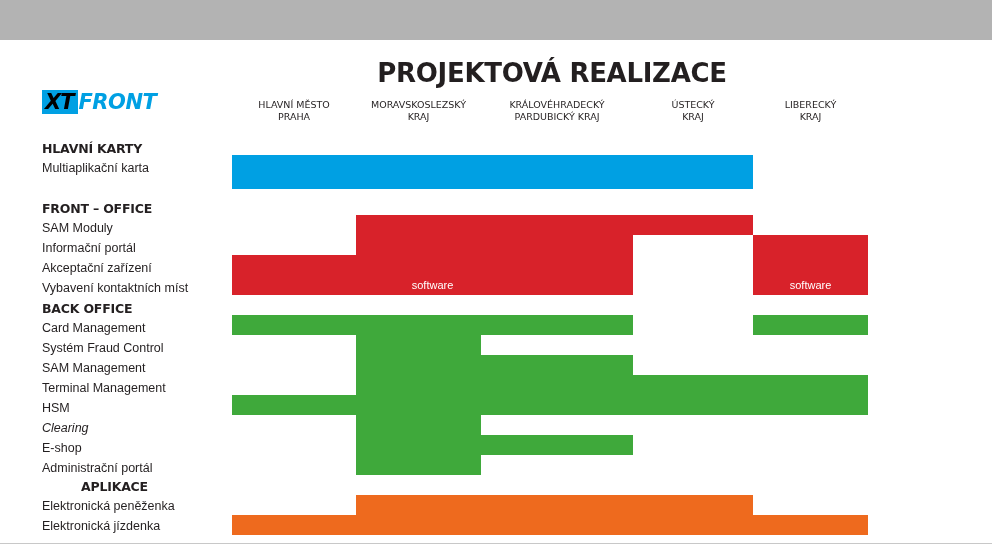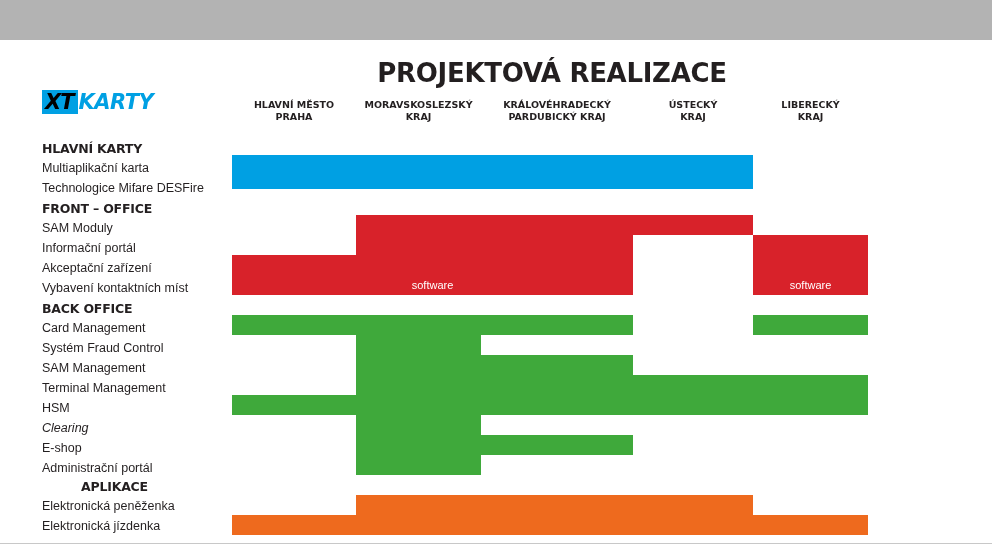--- a/index.html
+++ b/index.html
@@ -83,21 +83,21 @@
     line-height: 22px;
     letter-spacing: -0.5px;
     margin-left: 1px;
     font-family: "DejaVu Sans", sans-serif;
   }
 
   .col-header {
     position: absolute;
     text-align: center;
     font-size: 9.5px;
-    font-weight: bold;
+    font-weight: normal;
     line-height: 12px;
     color: #231f20;
     font-family: "DejaVu Sans", sans-serif;
     letter-spacing: 0px;
   }
 
   .row-label {
     position: absolute;
     left: 42px;
     font-size: 12.5px;
@@ -129,21 +129,21 @@
 <body>
 
 <div class="page">
 
   <div class="top-bar"></div>
 
   <div class="title">PROJEKTOVÁ REALIZACE</div>
 
   <div class="logo">
     <span class="logo-xt">XT</span>
-      <span class="logo-card">KARTY</span>
+      <span class="logo-card">FRONT</span>
   </div>
 
   <div class="col-header" style="left:232px; top:99px; width:124px;">
     <div>HLAVNÍ MĚSTO</div>
     <div>PRAHA</div>
   </div>
   <div class="col-header" style="left:356px; top:99px; width:125px;">
     <div>MORAVSKOSLEZSKÝ</div>
     <div>KRAJ</div>
   </div>
@@ -155,21 +155,20 @@
     <div>ÚSTECKÝ</div>
     <div>KRAJ</div>
   </div>
   <div class="col-header" style="left:753px; top:99px; width:115px;">
     <div>LIBERECKÝ</div>
     <div>KRAJ</div>
   </div>
 
   <div class="row-label group" style="top:141px;">HLAVNÍ KARTY</div>
   <div class="row-label" style="top:161px;">Multiaplikační karta</div>
-  <div class="row-label" style="top:181px;">Technologice Mifare DESFire</div>
 
   <div class="row-label group" style="top:201px;">FRONT – OFFICE</div>
   <div class="row-label" style="top:221px;">SAM Moduly</div>
   <div class="row-label" style="top:241px;">Informační portál</div>
   <div class="row-label" style="top:261px;">Akceptační zařízení</div>
   <div class="row-label" style="top:281px;">Vybavení kontaktních míst</div>
 
   <div class="row-label group" style="top:301px;">BACK OFFICE</div>
   <div class="row-label" style="top:321px;">Card Management</div>
   <div class="row-label" style="top:341px;">Systém Fraud Control</div>

